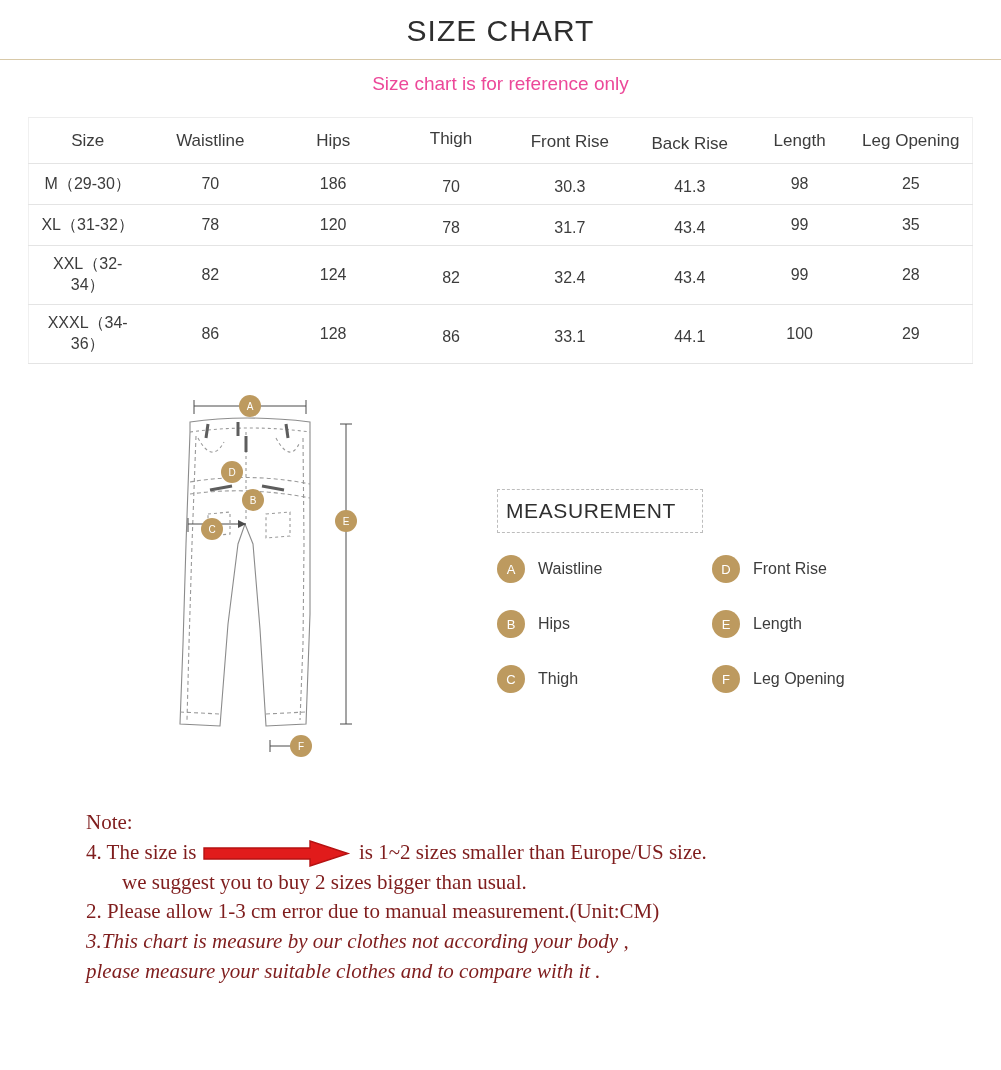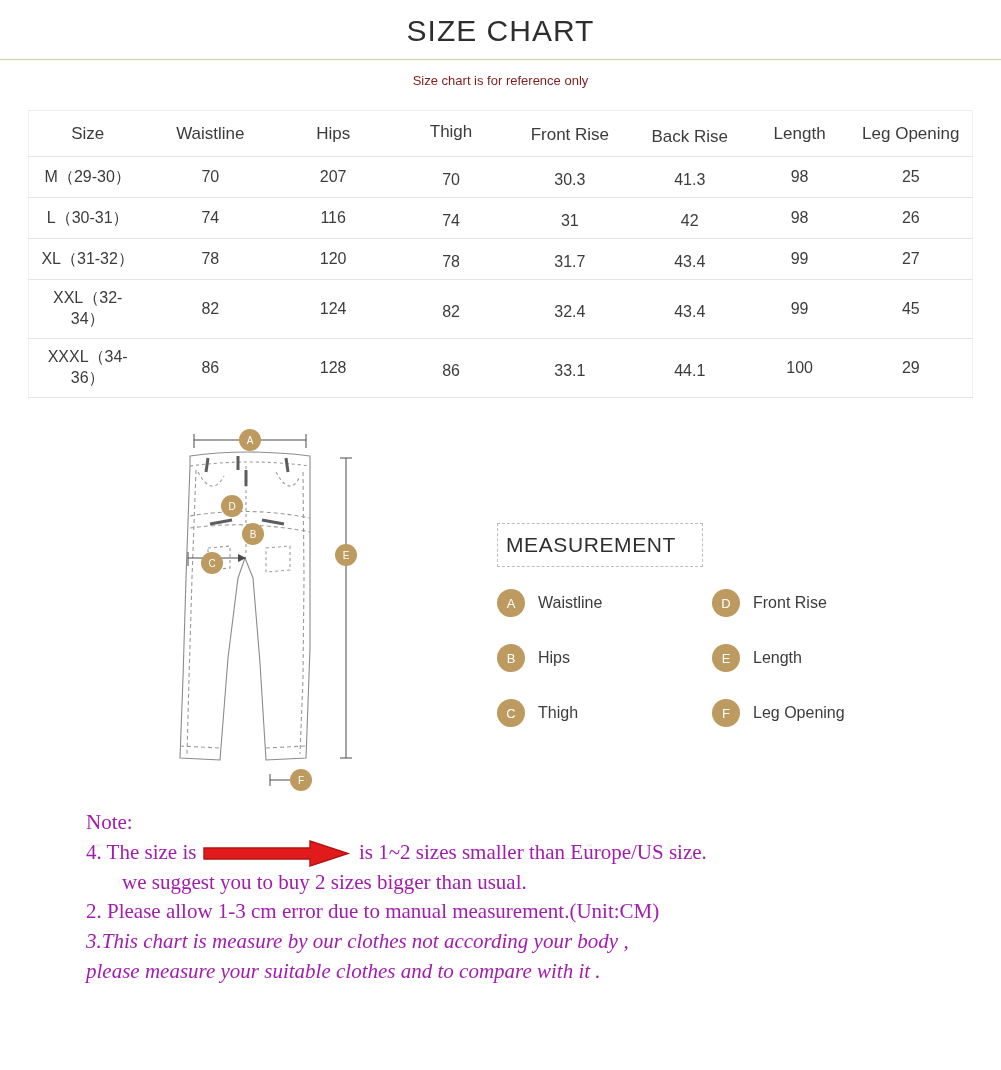--- a/index.html
+++ b/index.html
@@ -25,22 +25,22 @@
     color: #2e2e2e;
     font-weight: normal;
     margin: 0;
   }
   .header-rule {
     margin-top: 11px;
     border-top: 1px solid #d8c9a8;
     width: 100%;
   }
   .header-sub {
-    font-size: 13px;
-    color: #7f1d1d;
+    font-size: 19px;
+    color: #ec4899;
     margin-top: 13px;
   }
 
   
   .table-wrap {
     margin: 22px 28px 0 28px;
   }
   table.size-table {
     width: 945px;
     border-collapse: collapse;
@@ -145,21 +145,21 @@
   }
 
   
   .notes {
     position: absolute;
     left: 86px;
     top: 808px;
     width: 880px;
     font-family: "Liberation Serif", serif;
     font-size: 21px;
-    color: #a21caf;
+    color: #7f1d1d;
     line-height: 1.42;
   }
   .notes .line { white-space: nowrap; }
   .note-indent { padding-left: 36px; }
   .arrow-holder {
     display: inline-block;
     width: 152px;
     vertical-align: middle;
     position: relative;
     height: 22px;
@@ -187,56 +187,46 @@
         <th class="col-frontrise"><span class="hdr-front">Front Rise</span></th>
         <th class="col-backrise"><span class="hdr-back">Back Rise</span></th>
         <th class="col-length"><span>Length</span></th>
         <th class="col-legopen"><span>Leg Opening</span></th>
       </tr>
     </thead>
     <tbody>
       <tr>
         <td><span>M（29-30）</span></td>
         <td><span>70</span></td>
-        <td><span>207</span></td>
+        <td><span>186</span></td>
         <td><span class="cell-shift-down">70</span></td>
         <td><span class="cell-shift-down">30.3</span></td>
         <td><span class="cell-shift-down">41.3</span></td>
         <td><span>98</span></td>
         <td><span>25</span></td>
-      </tr>
-      <tr>
-        <td><span>L（30-31）</span></td>
-        <td><span>74</span></td>
-        <td><span>116</span></td>
-        <td><span class="cell-shift-down">74</span></td>
-        <td><span class="cell-shift-down">31</span></td>
-        <td><span class="cell-shift-down">42</span></td>
-        <td><span>98</span></td>
-        <td><span>26</span></td>
       </tr>
       <tr>
         <td><span>XL（31-32）</span></td>
         <td><span>78</span></td>
         <td><span>120</span></td>
         <td><span class="cell-shift-down">78</span></td>
         <td><span class="cell-shift-down">31.7</span></td>
         <td><span class="cell-shift-down">43.4</span></td>
         <td><span>99</span></td>
-        <td><span>27</span></td>
+        <td><span>35</span></td>
       </tr>
       <tr>
         <td><span>XXL（32-34）</span></td>
         <td><span>82</span></td>
         <td><span>124</span></td>
         <td><span class="cell-shift-down">82</span></td>
         <td><span class="cell-shift-down">32.4</span></td>
         <td><span class="cell-shift-down">43.4</span></td>
         <td><span>99</span></td>
-        <td><span>45</span></td>
+        <td><span>28</span></td>
       </tr>
       <tr>
         <td><span>XXXL（34-36）</span></td>
         <td><span>86</span></td>
         <td><span>128</span></td>
         <td><span class="cell-shift-down">86</span></td>
         <td><span class="cell-shift-down">33.1</span></td>
         <td><span class="cell-shift-down">44.1</span></td>
         <td><span>100</span></td>
         <td><span>29</span></td>

